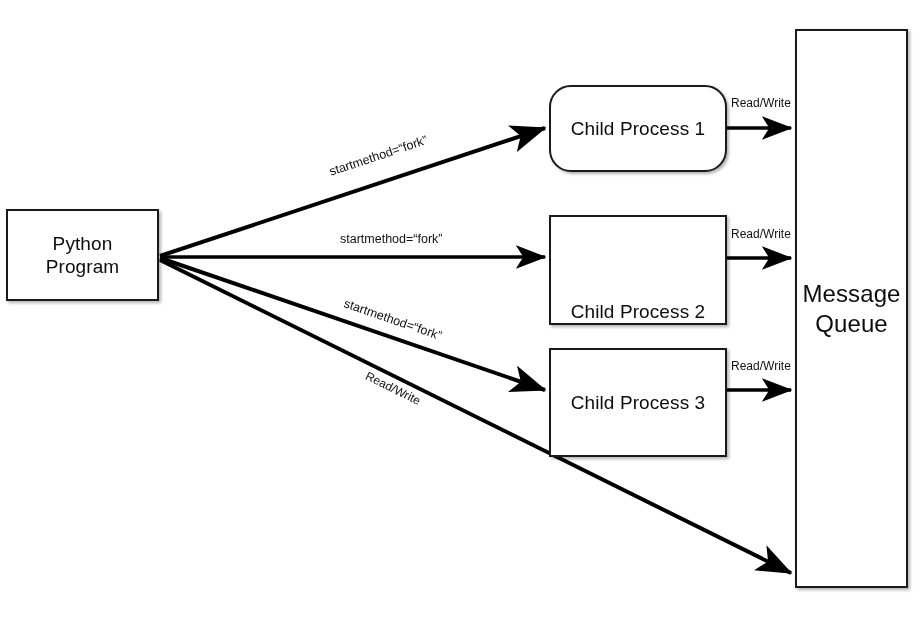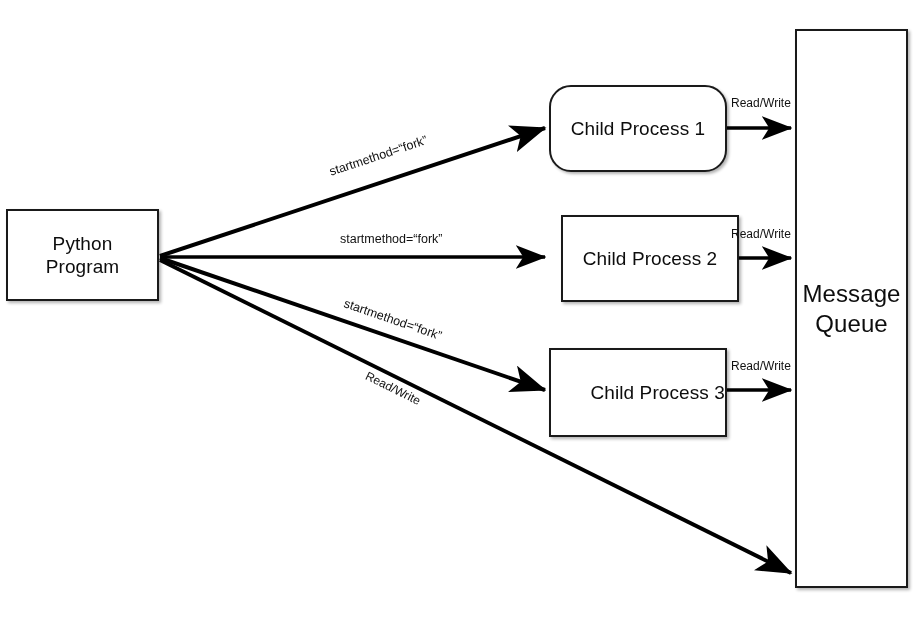--- a/index.html
+++ b/index.html
@@ -53,31 +53,31 @@
     height: 92px;
   }
   #node-child1 {
     left: 549px;
     top: 85px;
     width: 178px;
     height: 87px;
     border-radius: 22px;
   }
   #node-child2 {
-    left: 561px;
+    left: 549px;
     top: 215px;
     width: 178px;
-    height: 87px;
+    height: 110px;
+    align-items: flex-end;
   }
   #node-child3 {
     left: 549px;
     top: 348px;
     width: 178px;
-    height: 89px;
-    justify-content: flex-end;
+    height: 109px;
   }
   #node-queue {
     left: 795px;
     top: 29px;
     width: 113px;
     height: 559px;
   }
   #node-queue .node-label {
     font-size: 24px;
   }

